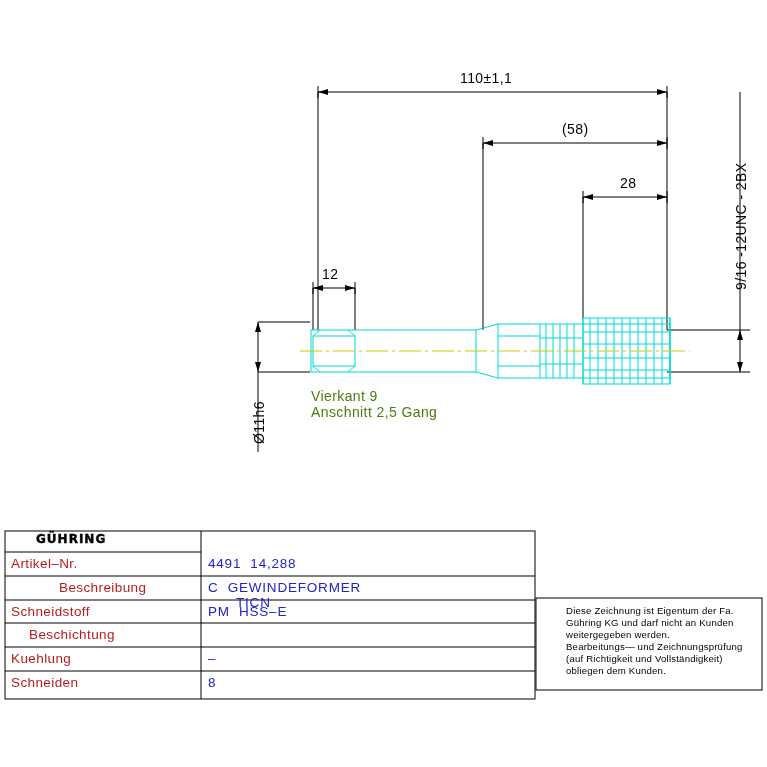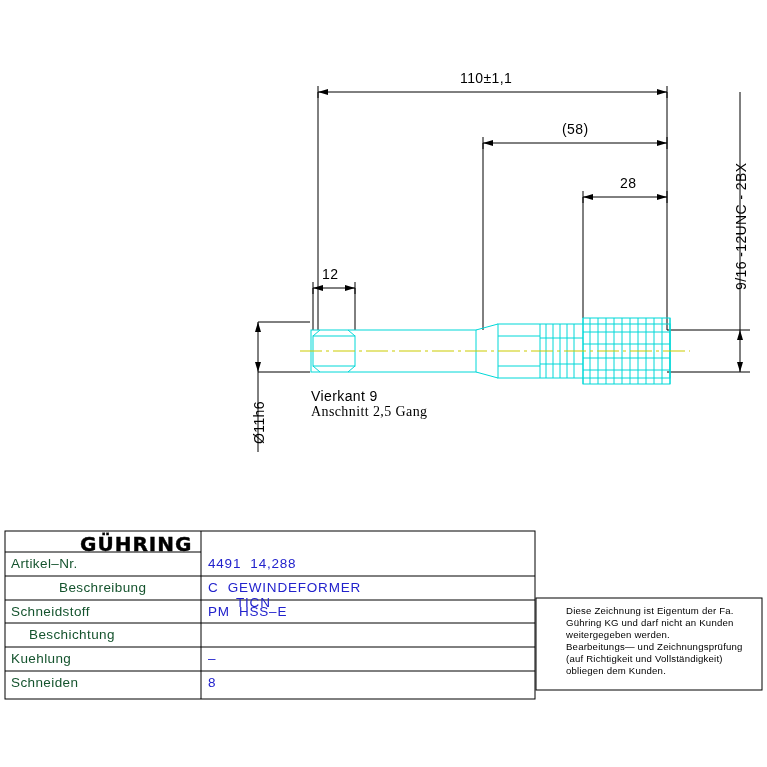--- a/index.html
+++ b/index.html
@@ -24,26 +24,26 @@
     position: absolute;
     white-space: pre;
     font-family: "Liberation Sans", sans-serif;
     letter-spacing: 0.4px;
   }
   .dim {
     color: #000000;
     font-size: 14px;
   }
   .blue {
-    color: #000000;
+    color: #4d7c0f;
     font-size: 14px;
     text-align: right;
   }
   .tbl-label {
-    color: #14532d;
+    color: #b91c1c;
     font-size: 13.5px;
   }
   .tbl-val {
     color: #2222cc;
     font-size: 13.5px;
     letter-spacing: 0.8px;
   }
   .note {
     color: #000000;
     font-size: 9.6px;
@@ -53,25 +53,24 @@
   }
   .rot-90 {
     transform: rotate(-90deg);
     transform-origin: 0 0;
   }
   .logo-text {
     position: absolute;
     left: 36px;
     top: 532px;
     font-family: "DejaVu Sans", sans-serif;
-    font-size: 20px;
+    font-size: 12px;
     font-weight: bold;
     letter-spacing: 1px;
     color: #000000;
-    margin-left: 44px;
     -webkit-text-stroke: 0.4px #000;
   }
 </style>
 </head>
 <body>
 
 <svg id="sheet" viewBox="0 0 767 767">
 
   <g stroke="#000000" stroke-width="1" fill="none">
 
@@ -193,21 +192,21 @@
 <div class="txt dim" style="left:460px; top:70px;">110±1,1</div>
 <div class="txt dim" style="left:562px; top:121px;">(58)</div>
 <div class="txt dim" style="left:620px; top:175px;">28</div>
 <div class="txt dim" style="left:322px; top:266px;">12</div>
 
 <div class="txt dim rot-90" style="left:733px; top:290px;">9/16 -12UNC - 2BX</div>
 
 <div class="txt dim rot-90" style="left:251px; top:444px;">Ø11h6</div>
 
 <div class="txt blue" style="left:311px; top:388px;">Vierkant 9</div>
-<div class="txt blue" style="left:311px; top:404px;font-family:Liberation Serif, serif;">Anschnitt 2,5 Gang</div>
+<div class="txt blue" style="left:311px; top:404px;">Anschnitt 2,5 Gang</div>
 
 <div class="logo-text">GÜHRING</div>
 
 <div class="txt tbl-label" style="left:11px; top:556px;">Artikel–Nr.</div>
 <div class="txt tbl-label" style="left:11px; top:580px;margin-left:48px;">Beschreibung</div>
 <div class="txt tbl-label" style="left:11px; top:604px;">Schneidstoff</div>
 <div class="txt tbl-label" style="left:29px; top:627px;">Beschichtung</div>
 <div class="txt tbl-label" style="left:11px; top:651px;text-align:right;">Kuehlung</div>
 <div class="txt tbl-label" style="left:11px; top:675px;">Schneiden</div>
 

